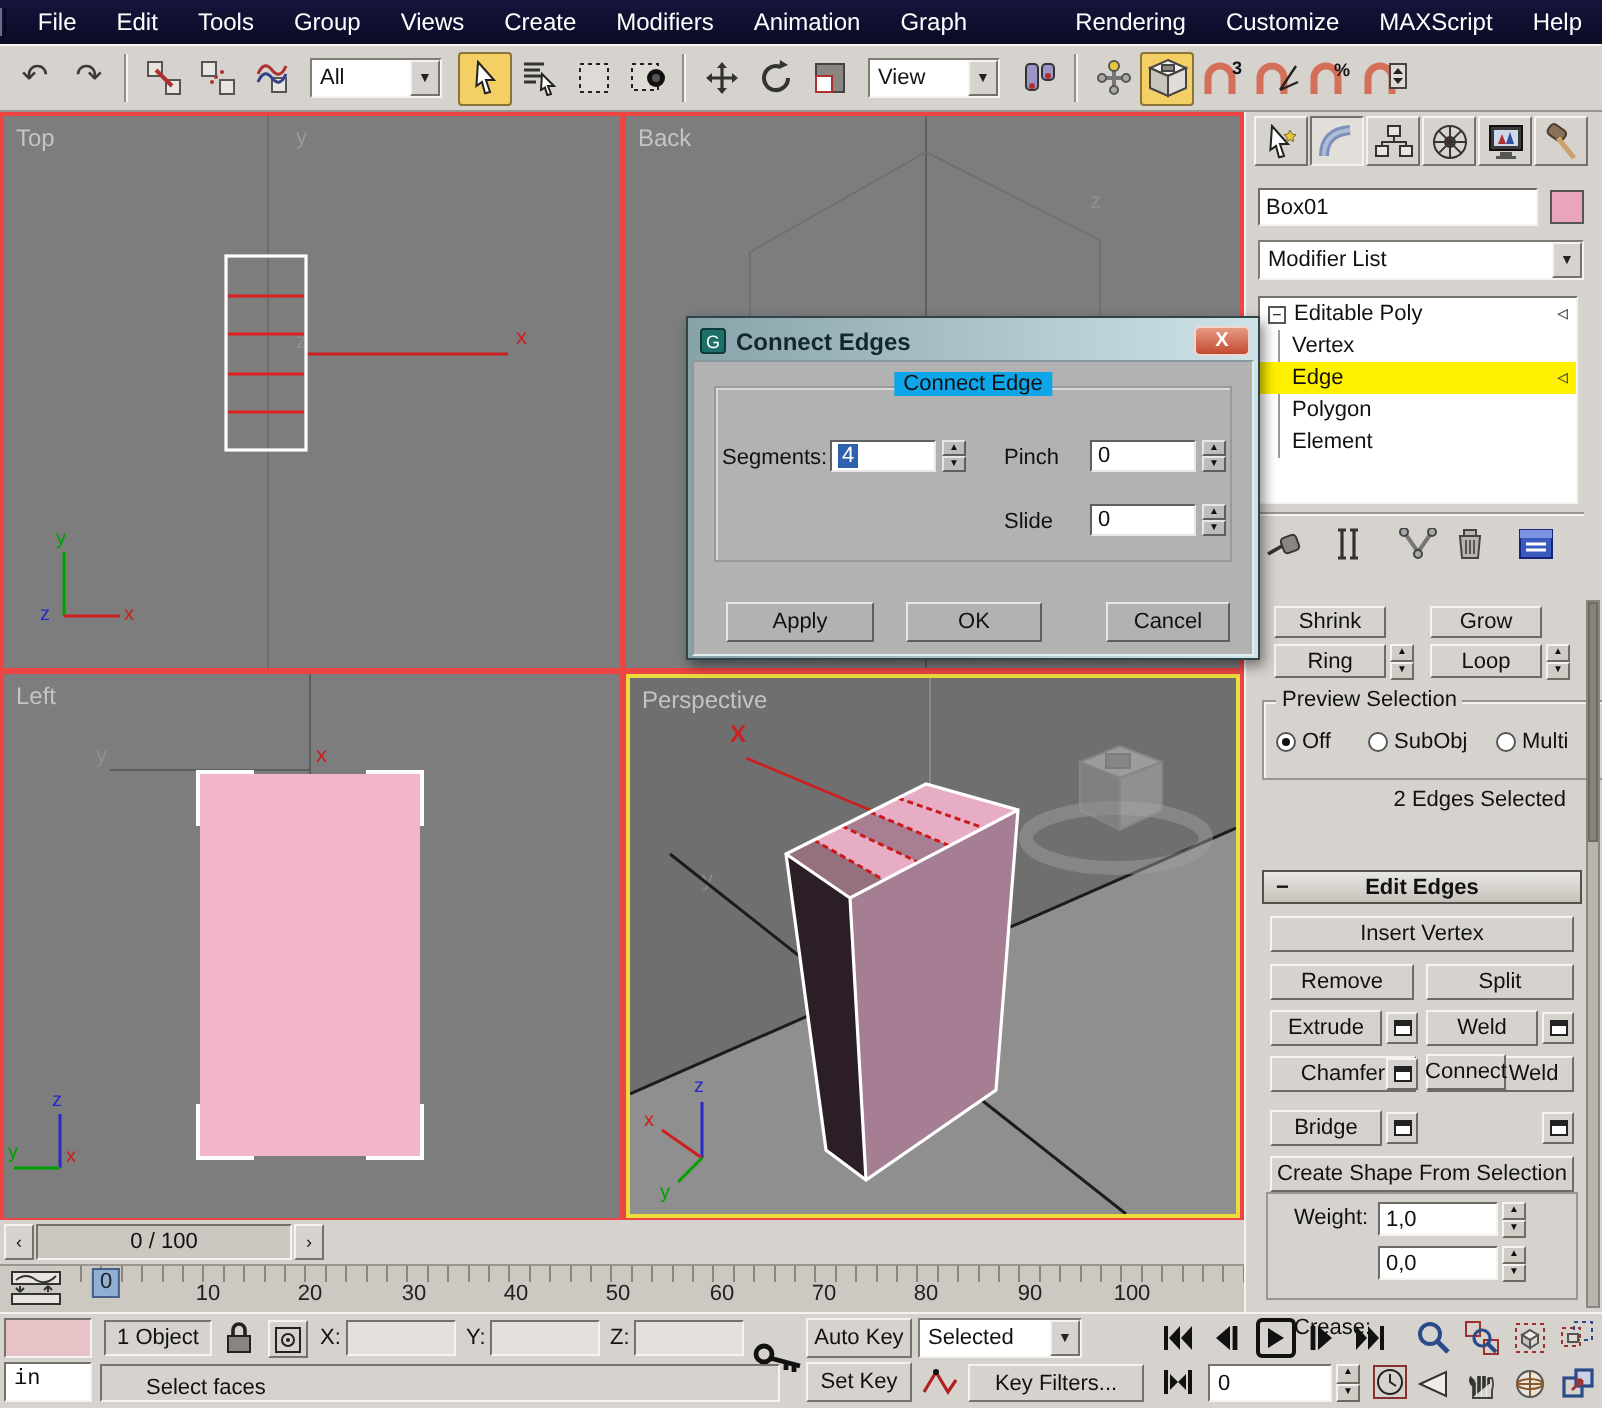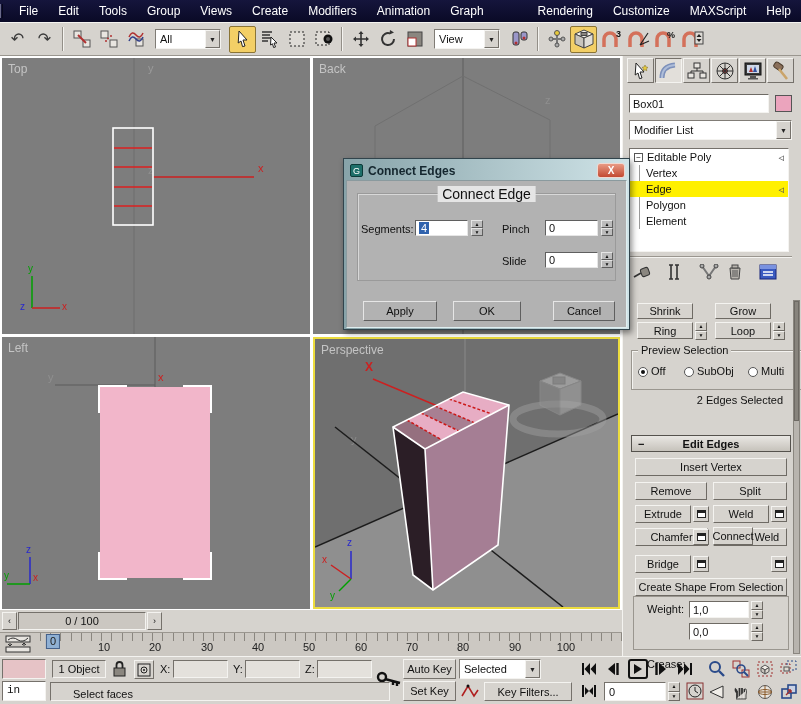--- a/index.html
+++ b/index.html
@@ -23,21 +23,21 @@
   .tb-btn { width:27px; height:27px; display:flex; align-items:center; justify-content:center; position:relative; }
   .tb-btn.active { background:#f3cf66; border:1px solid #8a7436; border-radius:2px; }
   .tb-glyph { font-size:16px; color:#3a3a3a; line-height:1; }
   .combo { height:20px; background:#fff; border:1px solid; border-color:#807c76 #f4f3f0 #f4f3f0 #807c76;
     display:flex; align-items:center; font-size:11px; }
   .combo .val { flex:1; padding:0 4px; white-space:nowrap; overflow:hidden; }
   .combo .arrow-btn { width:15px; height:18px; background:#d6d3ce; border:1px solid; border-color:#f4f3f0 #75716b #75716b #f4f3f0;
     display:flex; align-items:center; justify-content:center; font-size:7px; color:#222; }
 
   
-  #vp-area { position:absolute; left:0; top:56px; width:623px; height:554px; background:#ffffff; }
+  #vp-area { position:absolute; left:0; top:56px; width:623px; height:554px; background:#ef4444; }
   .viewport { position:absolute; background:#7d7d7d; overflow:hidden; }
   .vp-label { position:absolute; left:6px; top:4px; color:#c4c4c4; font-size:12px; z-index:3; }
   #vp-persp { border:2px solid #ecdc3e; }
 
   
   #slider-row { position:absolute; left:0; top:610px; width:623px; height:22px; background:#d6d3ce; display:flex; align-items:center; padding-left:2px; }
   .mini-btn { width:15px; height:18px; background:#d6d3ce; border:1px solid; border-color:#f4f3f0 #75716b #75716b #f4f3f0;
     display:flex; align-items:center; justify-content:center; font-size:9px; }
   #time-slider-bar { width:128px; height:18px; margin:0 1px; background:#cbc7c1; border:1px solid; border-color:#75716b #f4f3f0 #f4f3f0 #75716b;
     display:flex; align-items:center; justify-content:center; }
@@ -719,21 +719,21 @@
   </div>
 
   <div id="dialog">
     <div id="dlg-title">
       <span id="dlg-icon">G</span>
       <span class="t">Connect Edges</span>
       <span id="dlg-close">X</span>
     </div>
     <div id="dlg-body">
       <div style="position:absolute;left:10px;top:12px;right:10px;bottom:46px;border:1px solid #9a9a9a;box-shadow:1px 1px 0 #d8d8d8 inset">
-        <span style="position:absolute;top:-8px;left:50%;transform:translateX(-50%);background:#e5e5e5;padding:0 5px;font-size:14px">Connect Edge</span>
+        <span style="position:absolute;top:-8px;left:50%;transform:translateX(-50%);background:#0ea5e9;padding:0 5px;font-size:11px">Connect Edge</span>
       </div>
       <span class="abs" style="left:14px;top:42px;font-size:11px">Segments:</span>
       <div class="dlg-field" style="left:68px;top:39px;width:53px;background:#fff">
         <span class="sel-val">4</span>
       </div>
       <div class="dlg-spin" style="left:124px;top:39px">
           <div>▲</div>
           <div>▼</div>
         </div>
       <span class="abs" style="left:155px;top:42px;font-size:11px">Pinch</span>

